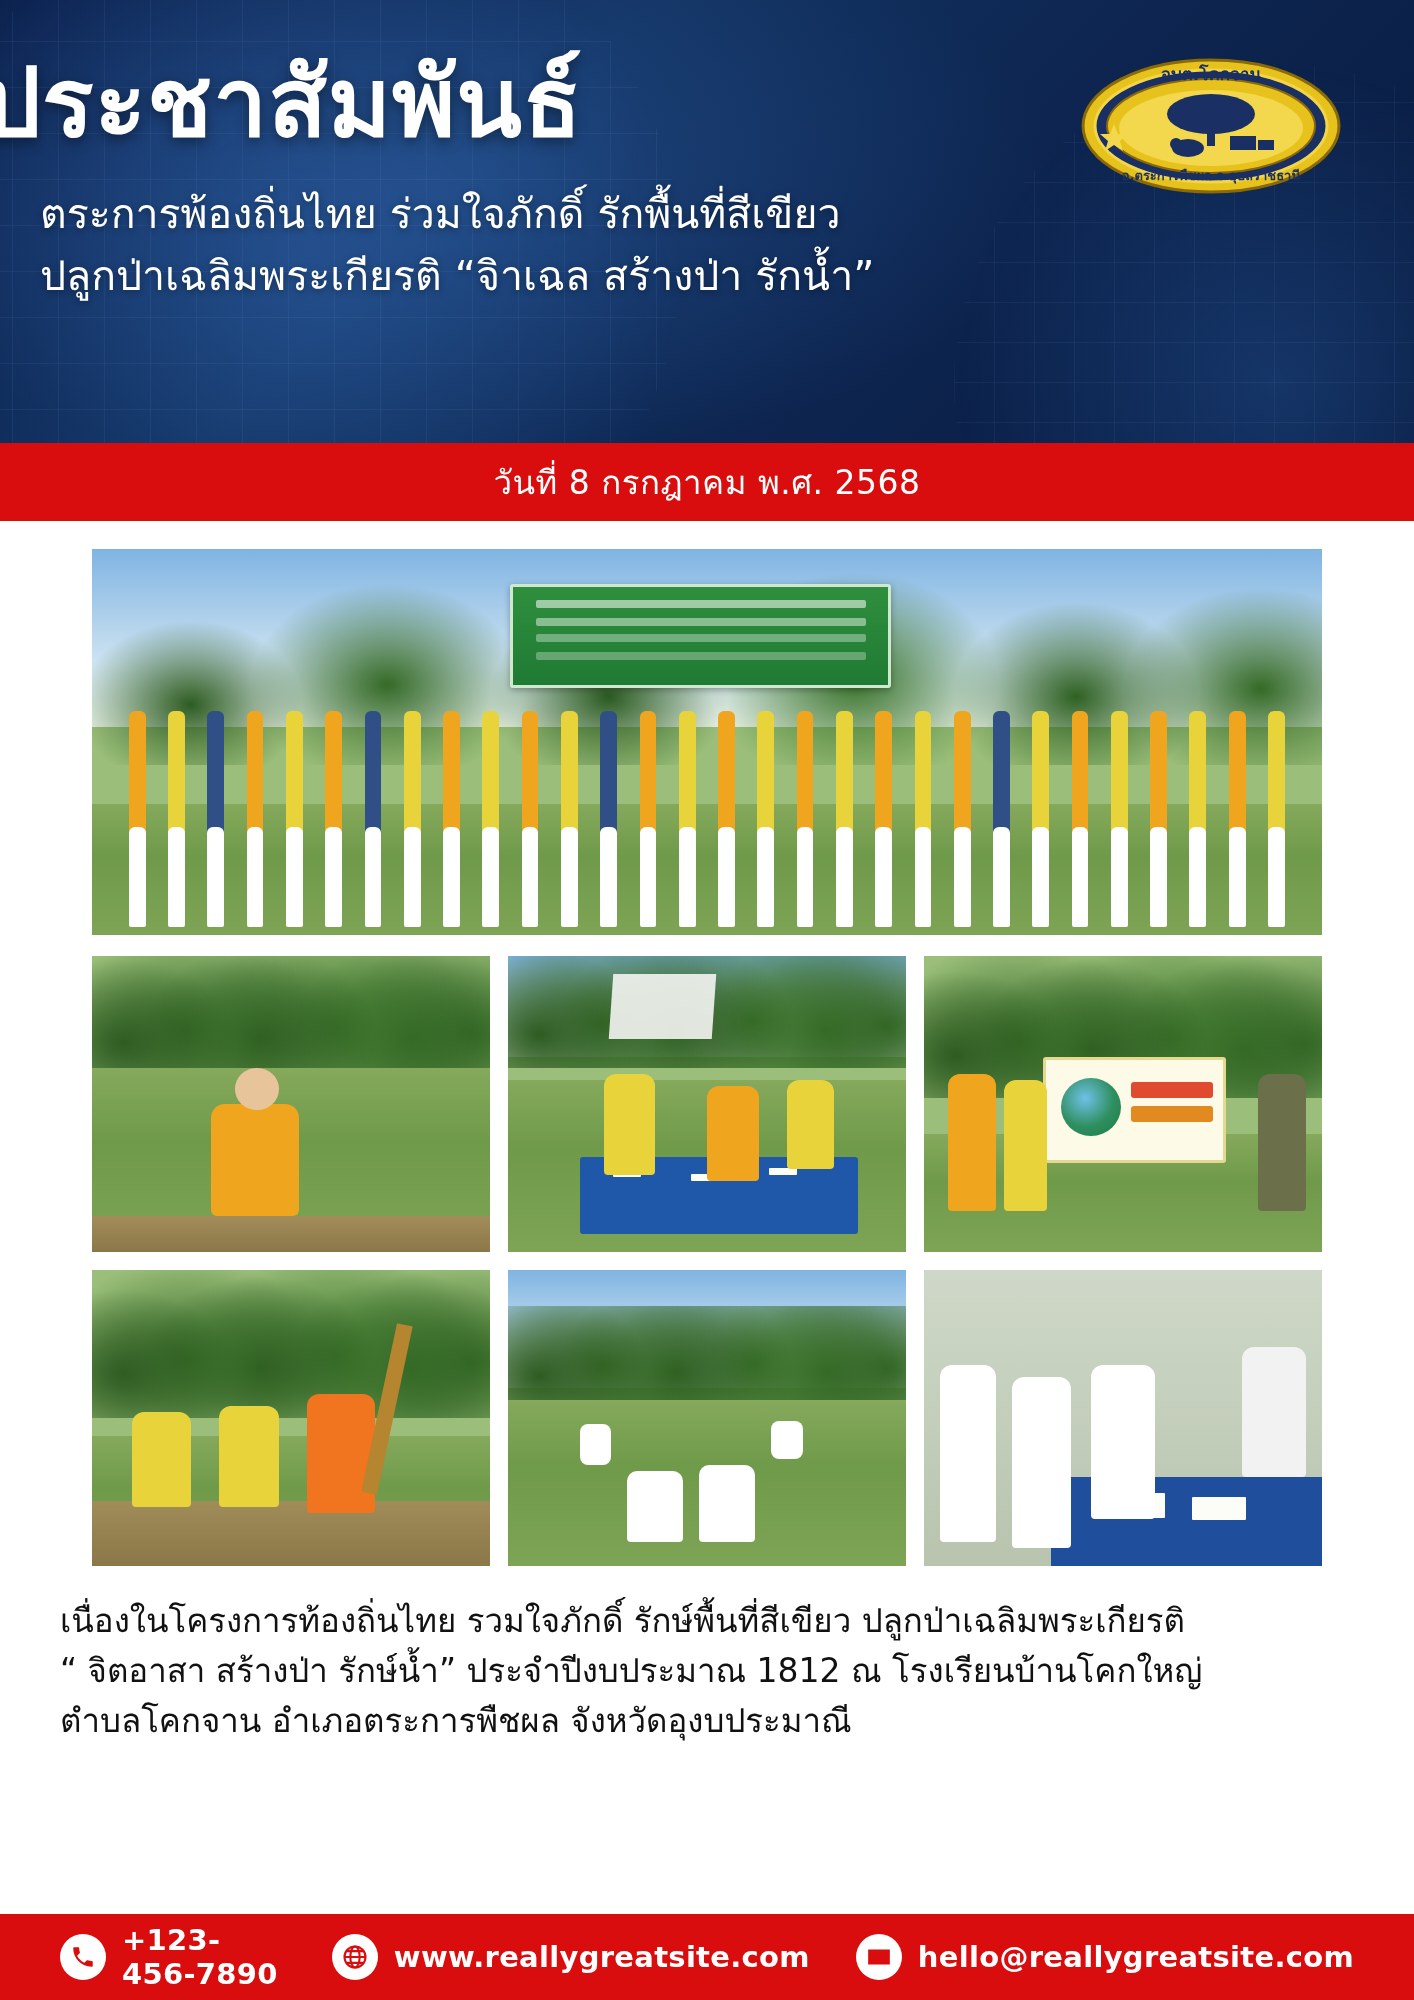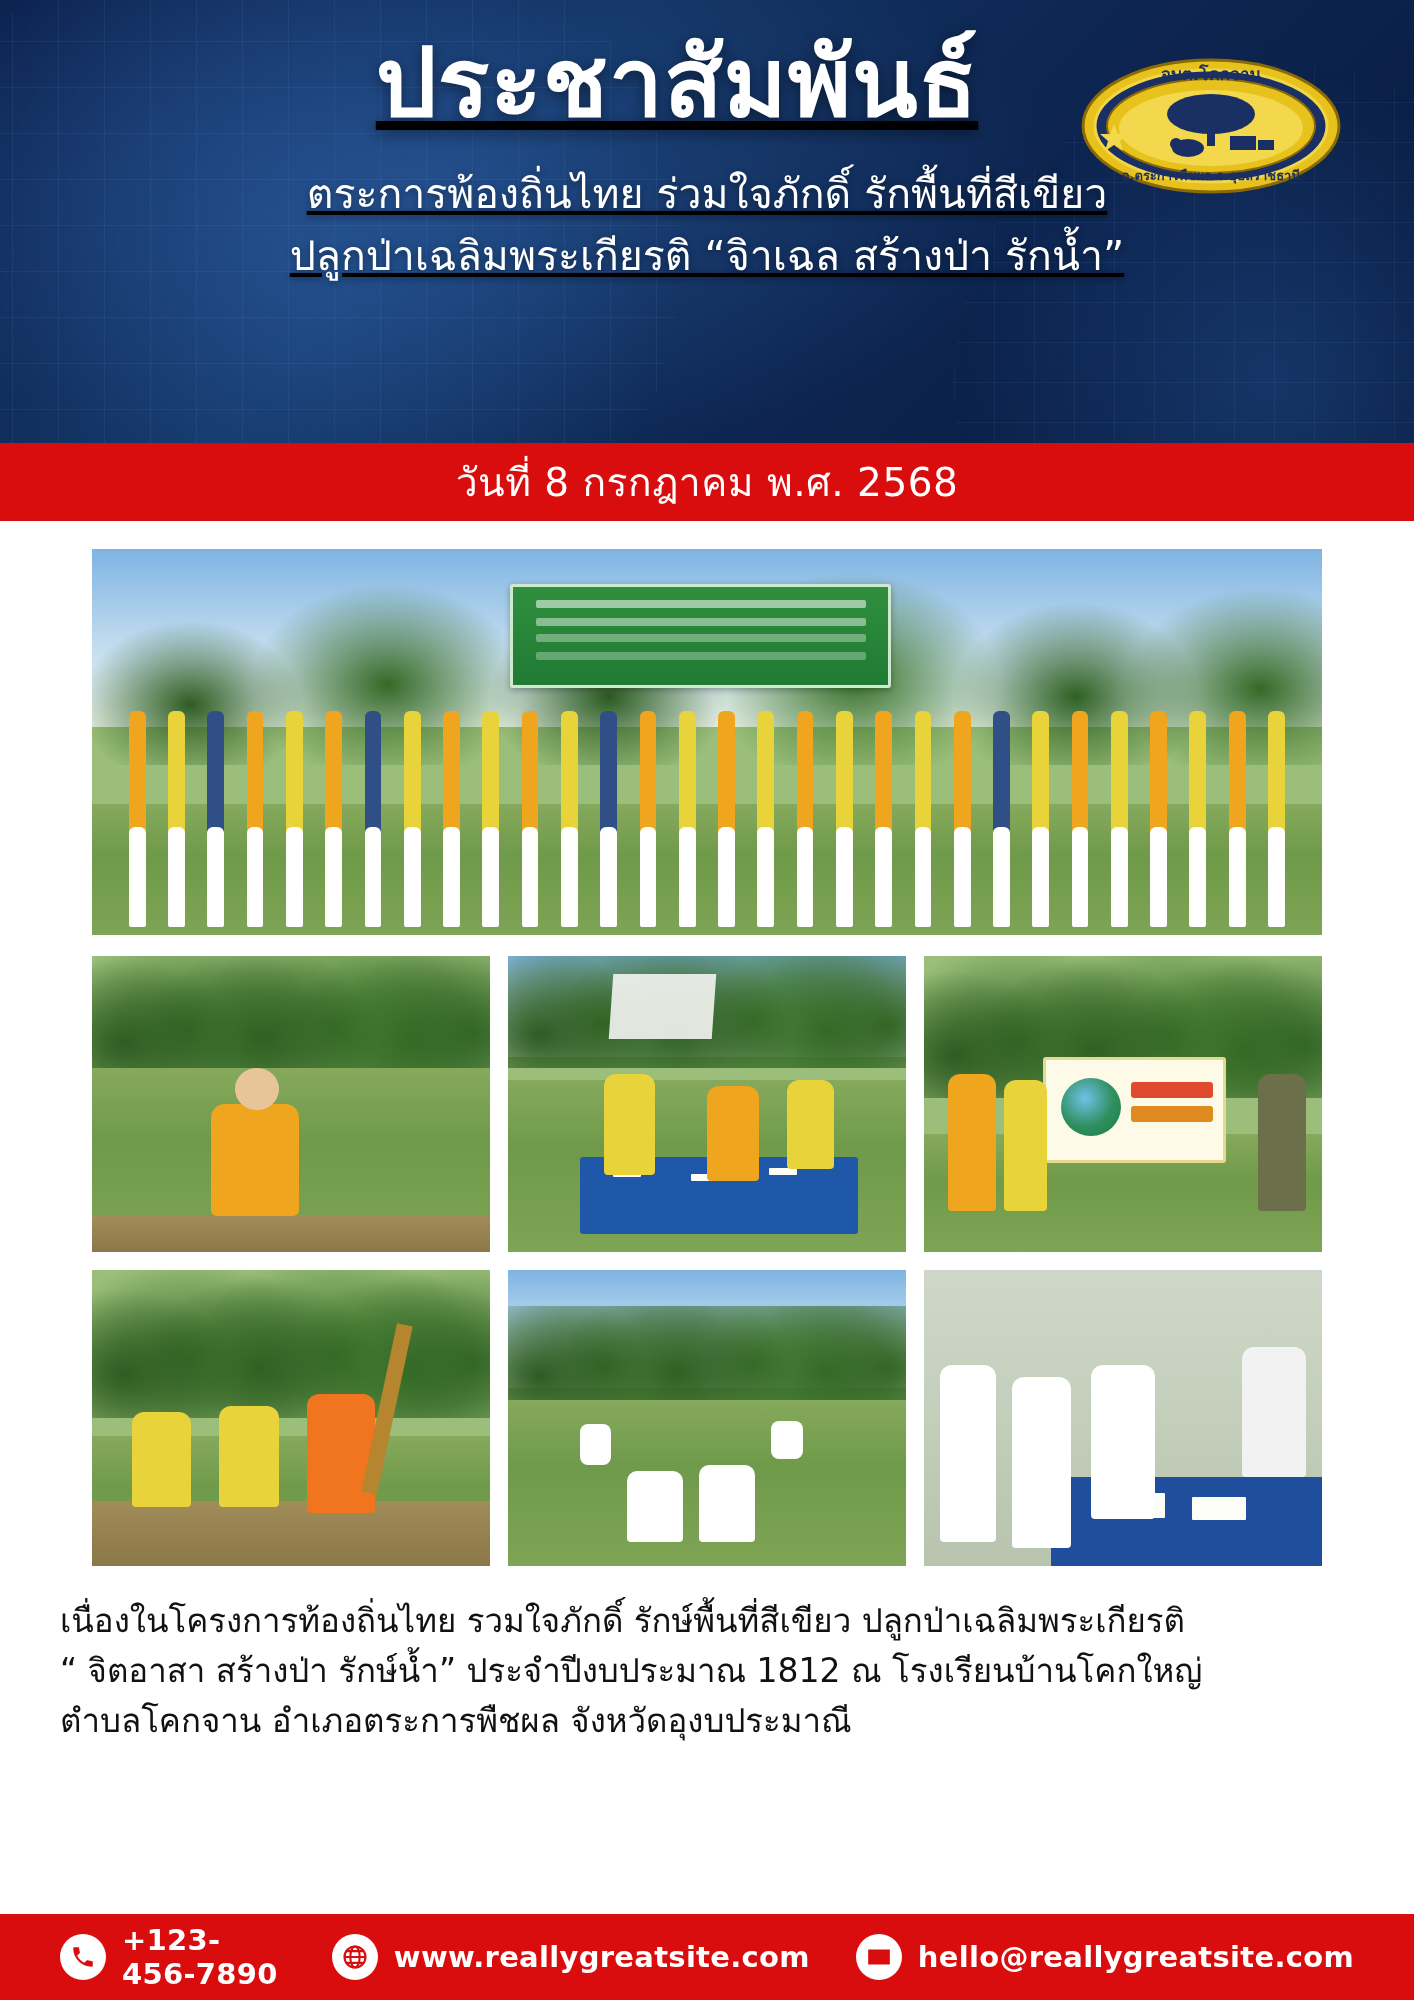--- a/index.html
+++ b/index.html
@@ -44,23 +44,21 @@
     width: 640px; height: 640px;
     border-radius: 50%;
     background:
       repeating-linear-gradient(0deg, rgba(120,170,230,0.08) 0 1px, transparent 1px 40px),
       repeating-linear-gradient(90deg, rgba(120,170,230,0.08) 0 1px, transparent 1px 40px),
       radial-gradient(circle at 50% 50%, rgba(50,110,190,0.30) 0%, rgba(10,30,70,0) 70%);
   }
   .header-inner {
     position: relative;
     z-index: 2;
-    padding: 28px 40px 0 40px;
-    text-align: center;
-    text-decoration: underline;
+    padding: 48px 40px 0 40px;
   }
   .main-title {
     font-size: 96px;
     font-weight: bold;
     color: #ffffff;
     letter-spacing: 1px;
     line-height: 1.15;
     text-shadow: 0 4px 14px rgba(0,0,0,.45);
     margin-left: -60px;
   }
@@ -88,21 +86,21 @@
   .date-bar {
     width: 100%;
     height: 78px;
     background: #d90d0d;
     display: flex;
     align-items: center;
     justify-content: center;
   }
   .date-bar .date-text {
     color: #ffffff;
-    font-size: 39px;
+    font-size: 33px;
     letter-spacing: .5px;
   }
 
   
   .gallery {
     padding: 26px 90px 0 90px;
   }
   .photo {
     position: relative;
     overflow: hidden;

